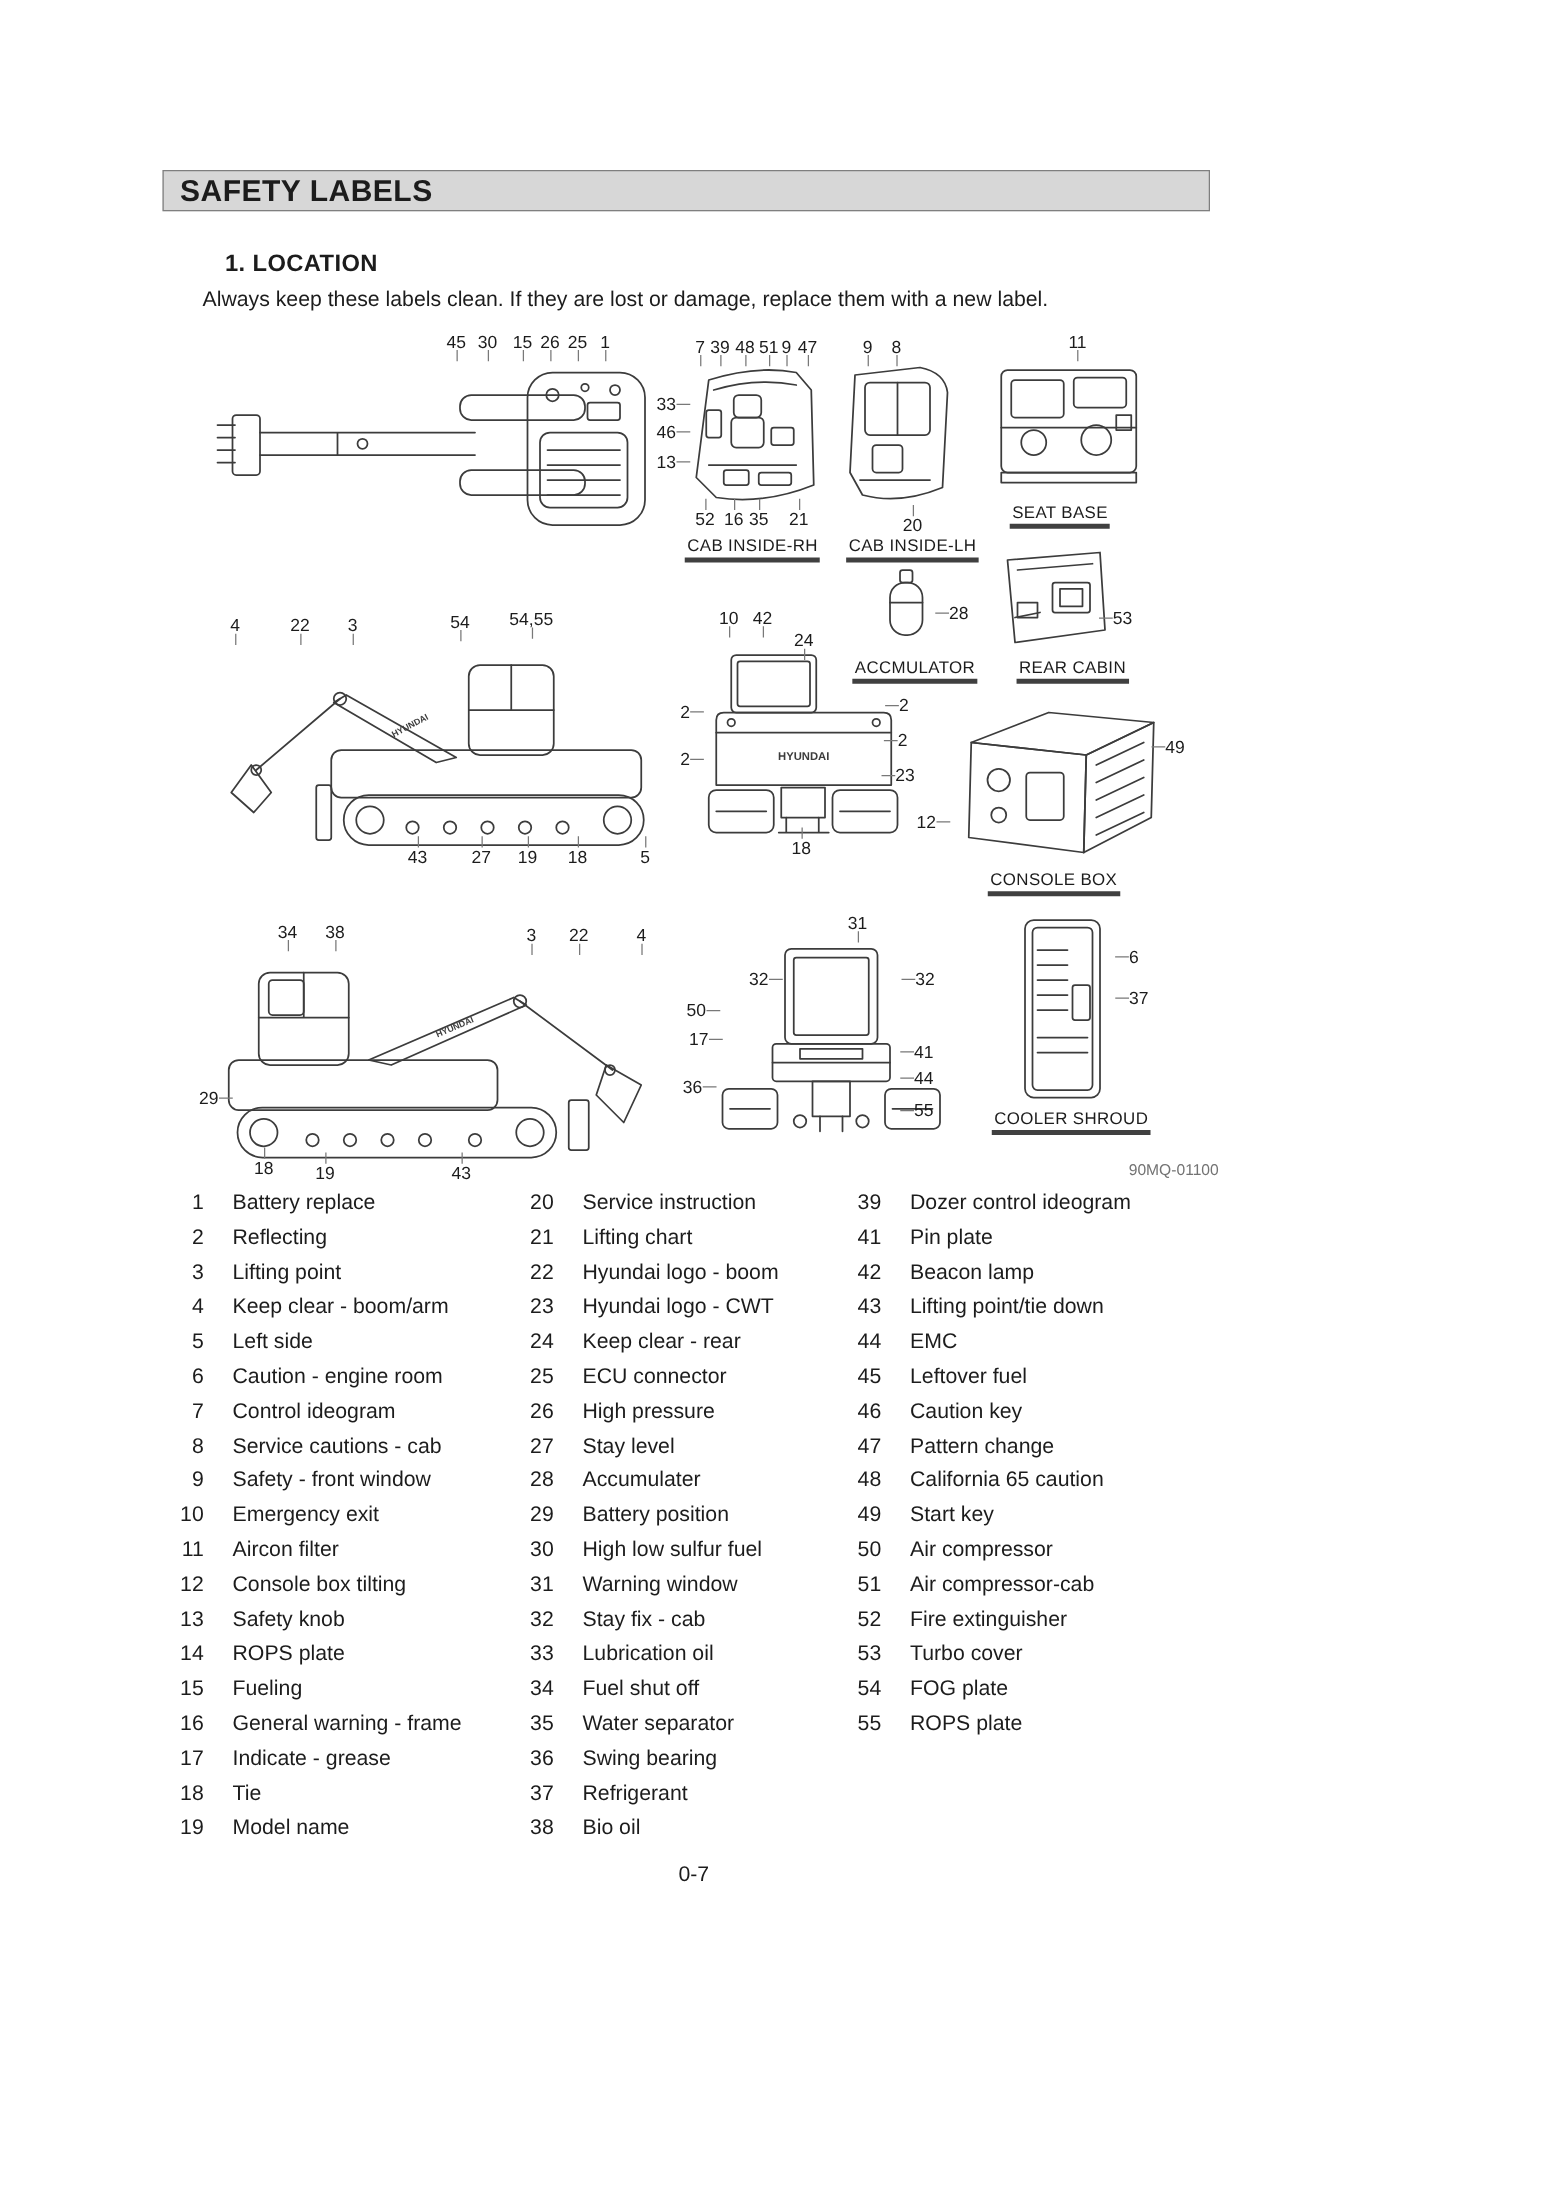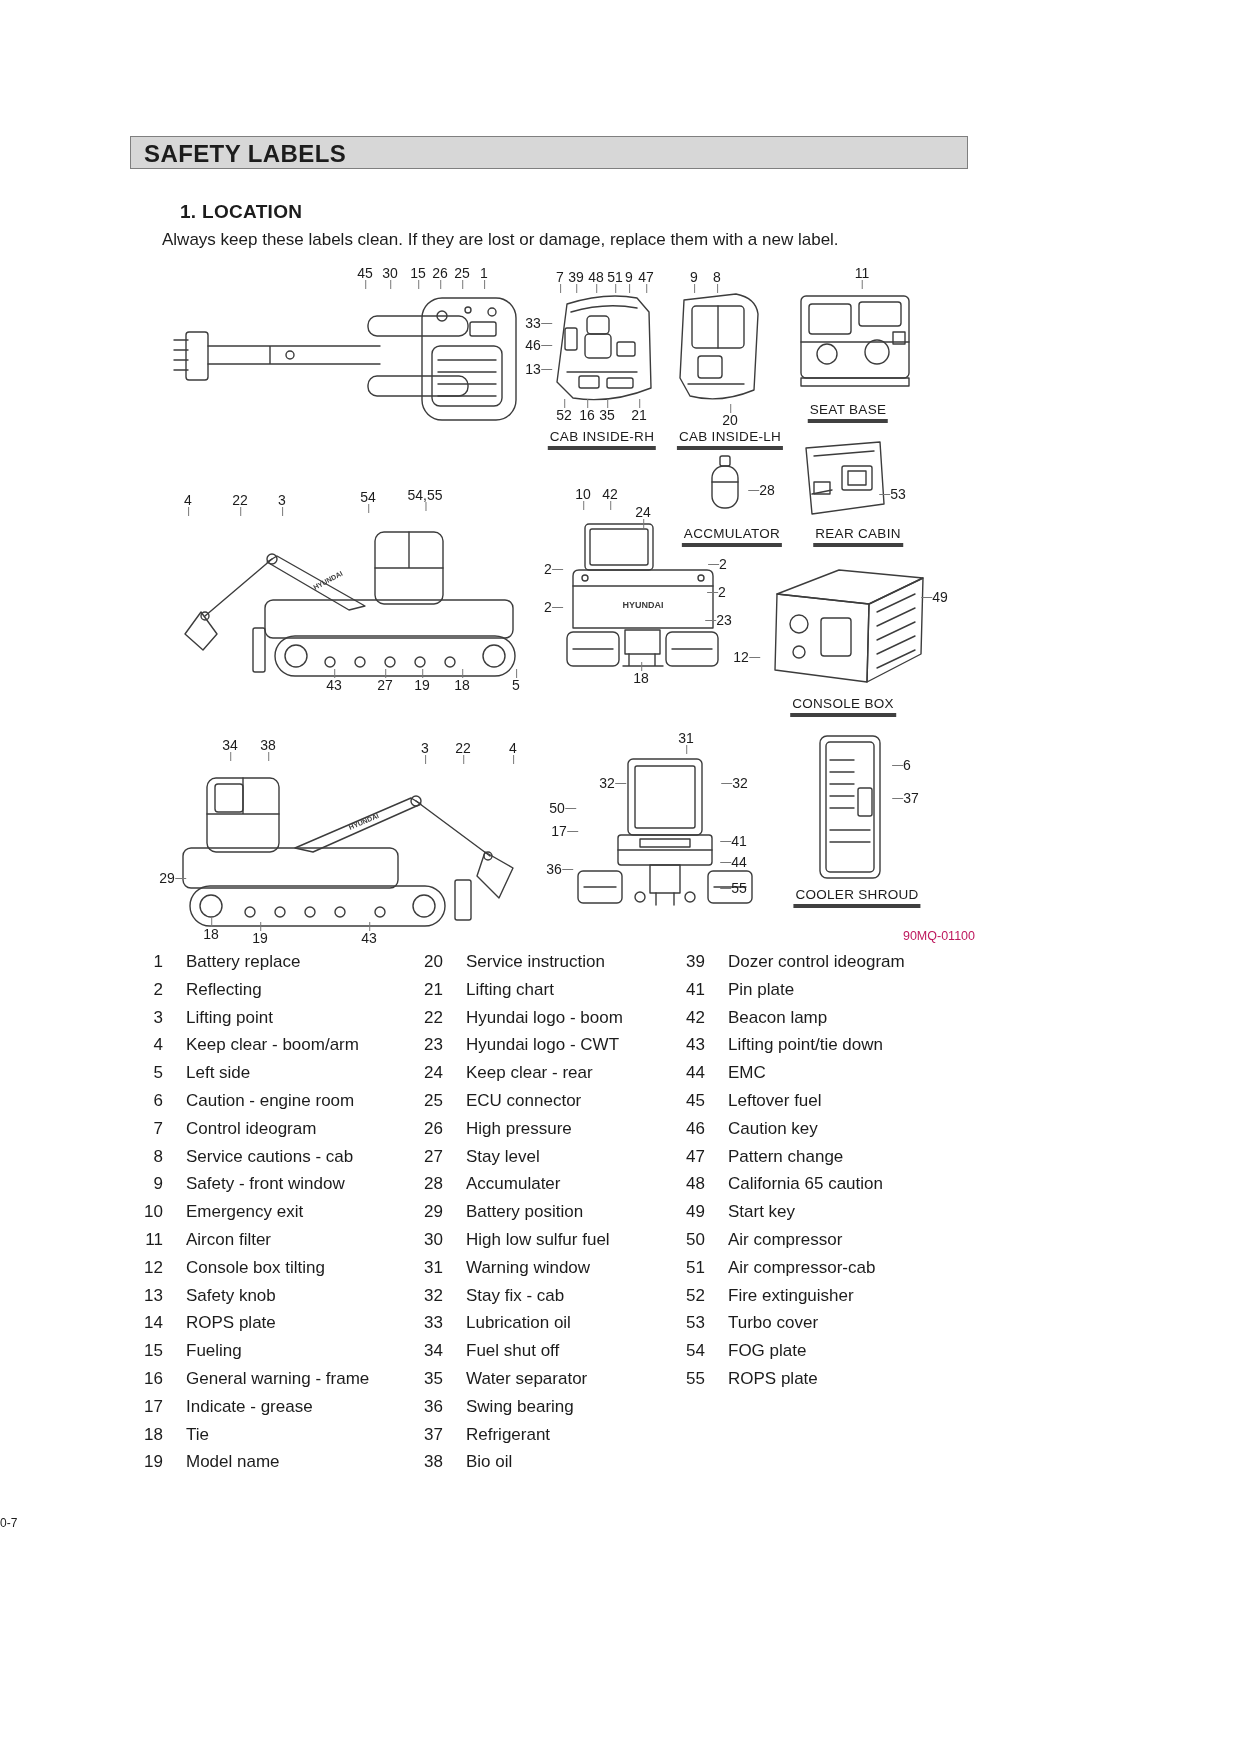--- a/index.html
+++ b/index.html
@@ -28,30 +28,30 @@
   .ld::after,.lu::after,.ll::after,.lr::after { content:''; position:absolute; background:#787878; }
   .ld::after { left:50%; top:100%; width:1px; height:9px; }
   .lu::after { left:50%; bottom:100%; width:1px; height:9px; }
   .lr::after { left:100%; top:50%; width:11px; height:1px; }
   .ll::after { right:100%; top:50%; width:11px; height:1px; }
   .cap {
     position:absolute; transform:translateX(-50%);
     font-size:13.5px; letter-spacing:.3px; white-space:nowrap;
     border-bottom:4px solid #404040; padding:0 2px 2px 2px;
   }
-  .doc { position:absolute; right:136px; top:671px; font-size:12.5px; color:#be185d; }
+  .doc { position:absolute; right:136px; top:671px; font-size:12.5px; color:#737373; }
   .labels { position:absolute; left:0; top:952px; width:1241px; height:530px; }
   .lcol { position:absolute; top:0; }
   .lcol.c1 { left:130px; width:280px; }
   .lcol.c2 { left:410px; width:262px; }
   .lcol.c3 { left:672px; width:330px; }
   .lrow { display:flex; height:27.8px; font-size:17px; }
   .lnum { flex:0 0 33px; width:33px; text-align:right; }
   .lname { margin-left:23px; white-space:nowrap; }
-  .pageno { position:absolute; left:0; top:1490px; width:1110px; font-size:12px;margin-top:26px; }
+  .pageno { position:absolute; left:0; top:1490px; width:1110px; text-align:center; font-size:17px; }
 </style>
 </head>
 <body>
 
 <div>
 
   <div class="hdr">
     <span>SAFETY LABELS</span>
   </div>
 

